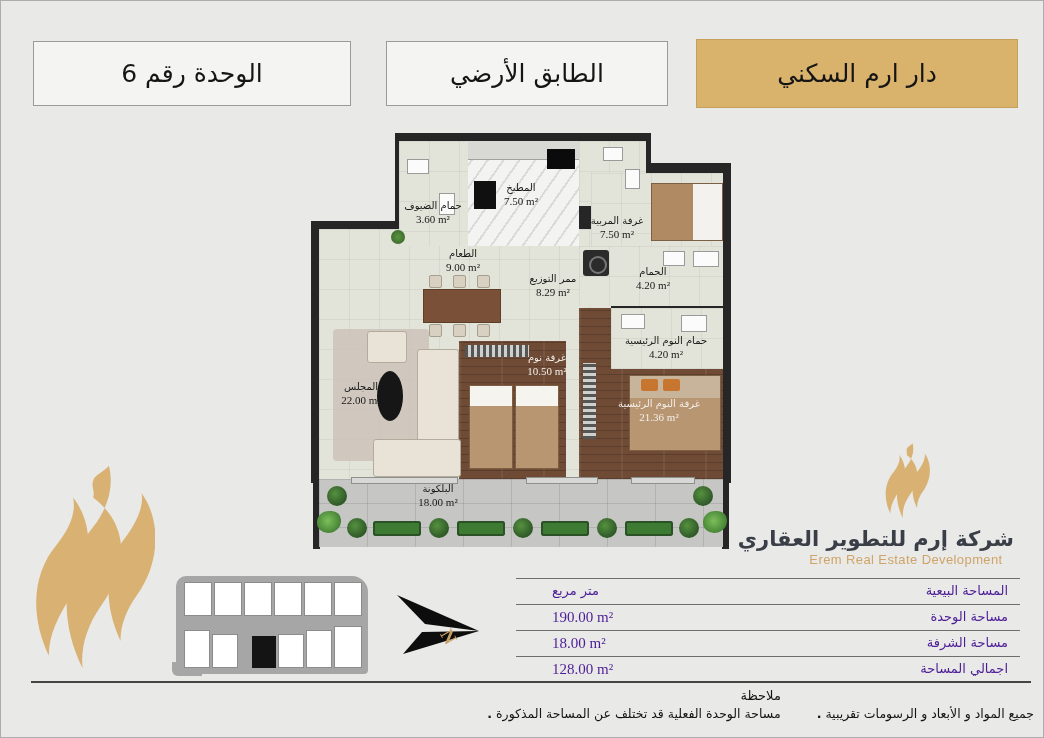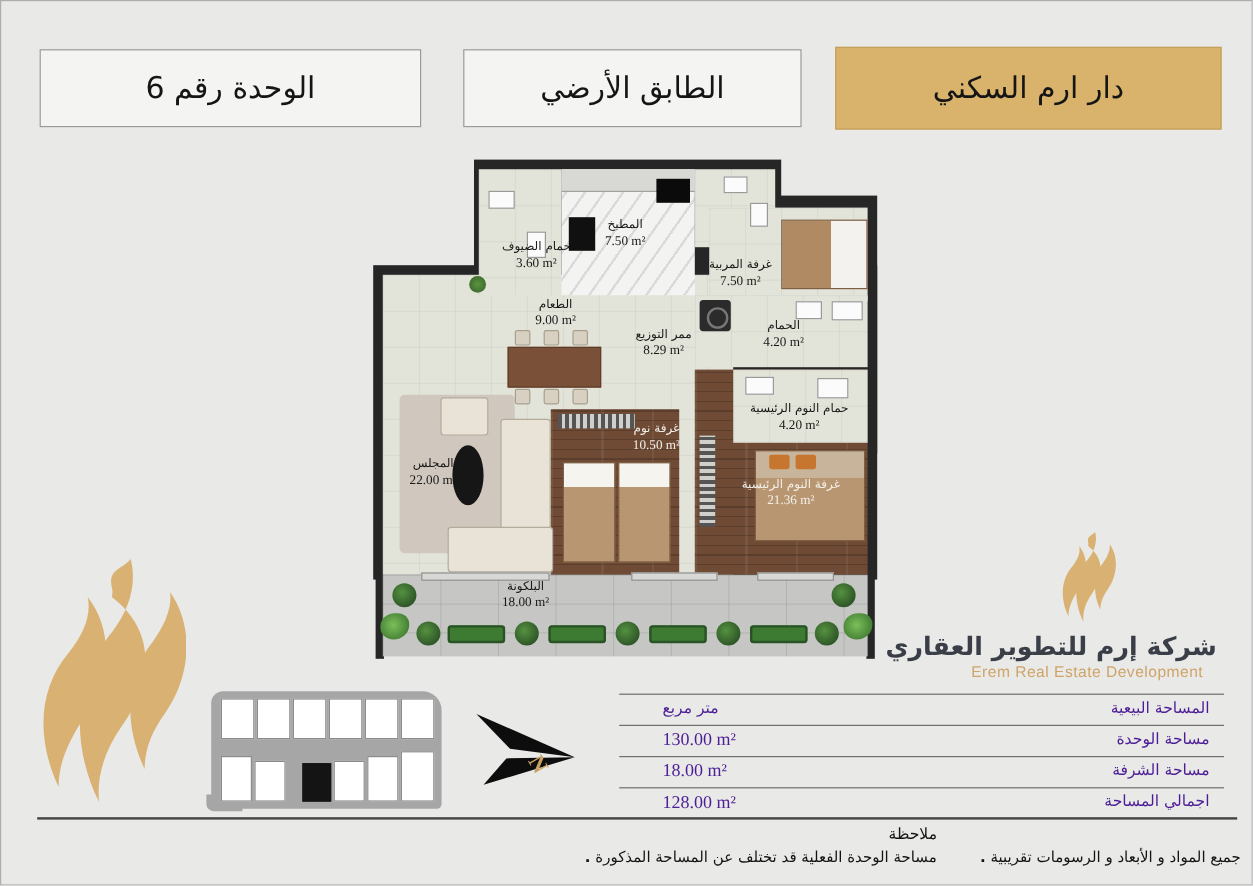--- a/index.html
+++ b/index.html
@@ -159,21 +159,21 @@
     <div class="planter" style="left:62px;top:388px"></div>
     <div class="pot" style="left:118px;top:385px"></div>
     <div class="planter" style="left:146px;top:388px"></div>
     <div class="pot" style="left:202px;top:385px"></div>
     <div class="planter" style="left:230px;top:388px"></div>
     <div class="pot" style="left:286px;top:385px"></div>
     <div class="planter" style="left:314px;top:388px"></div>
     <div class="pot" style="left:368px;top:385px"></div>
     <div class="leafy" style="left:392px;top:378px"></div>
 
-    <div class="rlabel" style="left:136px;top:80px">
+    <div class="rlabel" style="left:122px;top:80px">
       <div>حمام الضيوف</div>
         <div class="rarea">3.60 m²</div>
       </div>
     <div class="rlabel" style="left:210px;top:62px">
       <div>المطبخ</div>
         <div class="rarea">7.50 m²</div>
       </div>
     <div class="rlabel" style="left:306px;top:95px">
       <div>غرفة المربية</div>
         <div class="rarea">7.50 m²</div>
@@ -249,21 +249,21 @@
     <div class="logo-ar">شركة إرم للتطوير العقاري</div>
     <div class="logo-en">Erem Real Estate Development</div>
   </div>
 
   <div class="stable">
     <div class="trow">
       <span class="tval ar">متر مربع</span>
       <span class="tlab">المساحة البيعية</span>
     </div>
     <div class="trow">
-      <span class="tval">130.00 m²</span>
+      <span class="tval">190.00 m²</span>
       <span class="tlab">مساحة الوحدة</span>
     </div>
     <div class="trow">
       <span class="tval">18.00 m²</span>
       <span class="tlab">مساحة الشرفة</span>
     </div>
     <div class="trow">
       <span class="tval">128.00 m²</span>
       <span class="tlab">اجمالي المساحة</span>
     </div>

